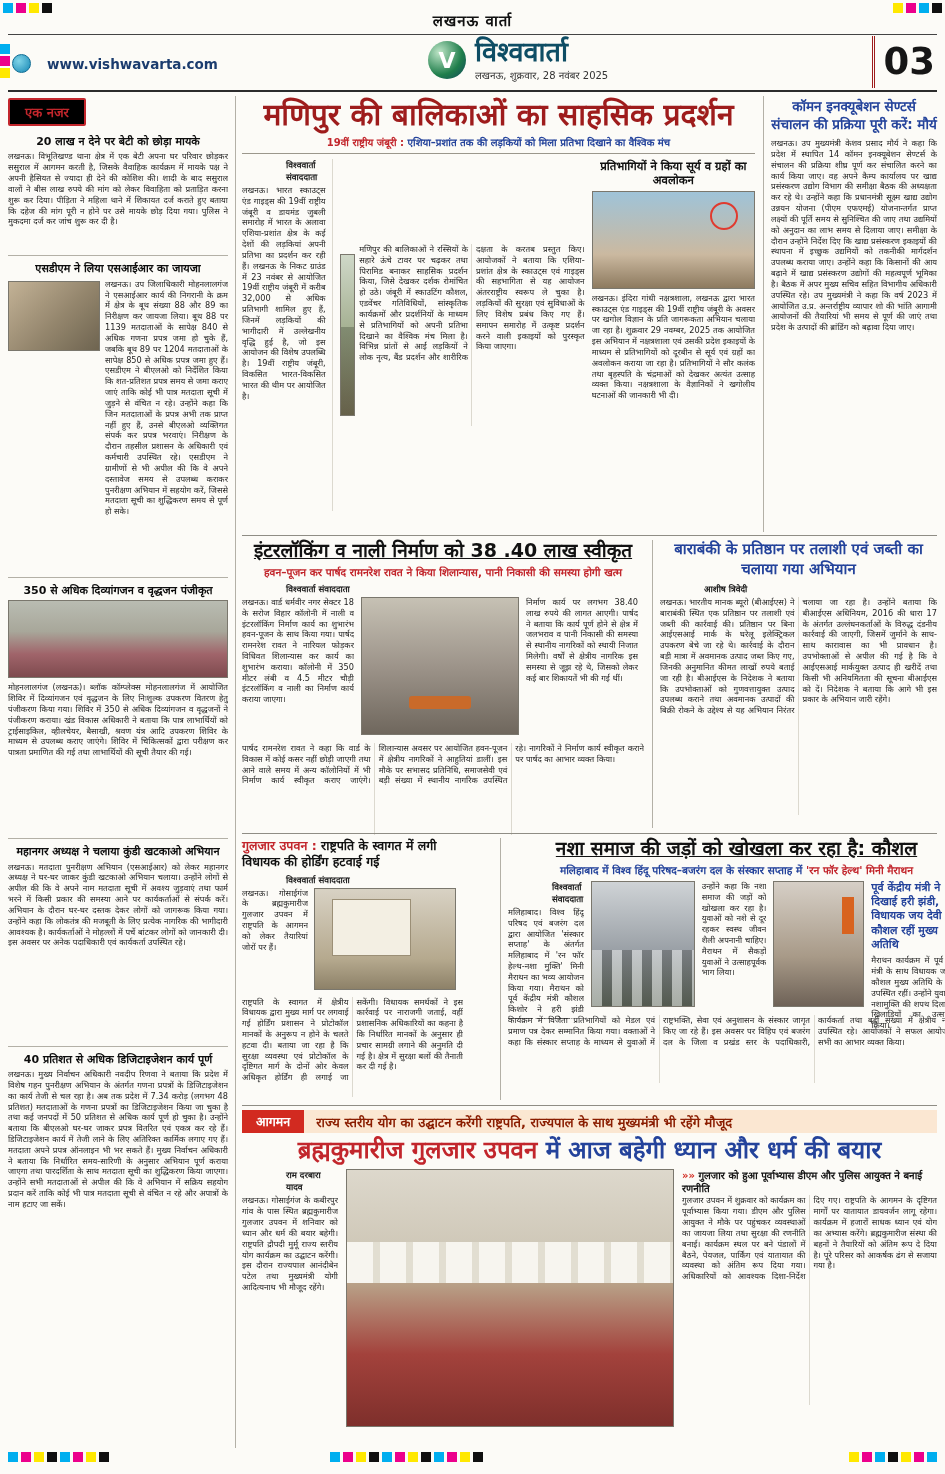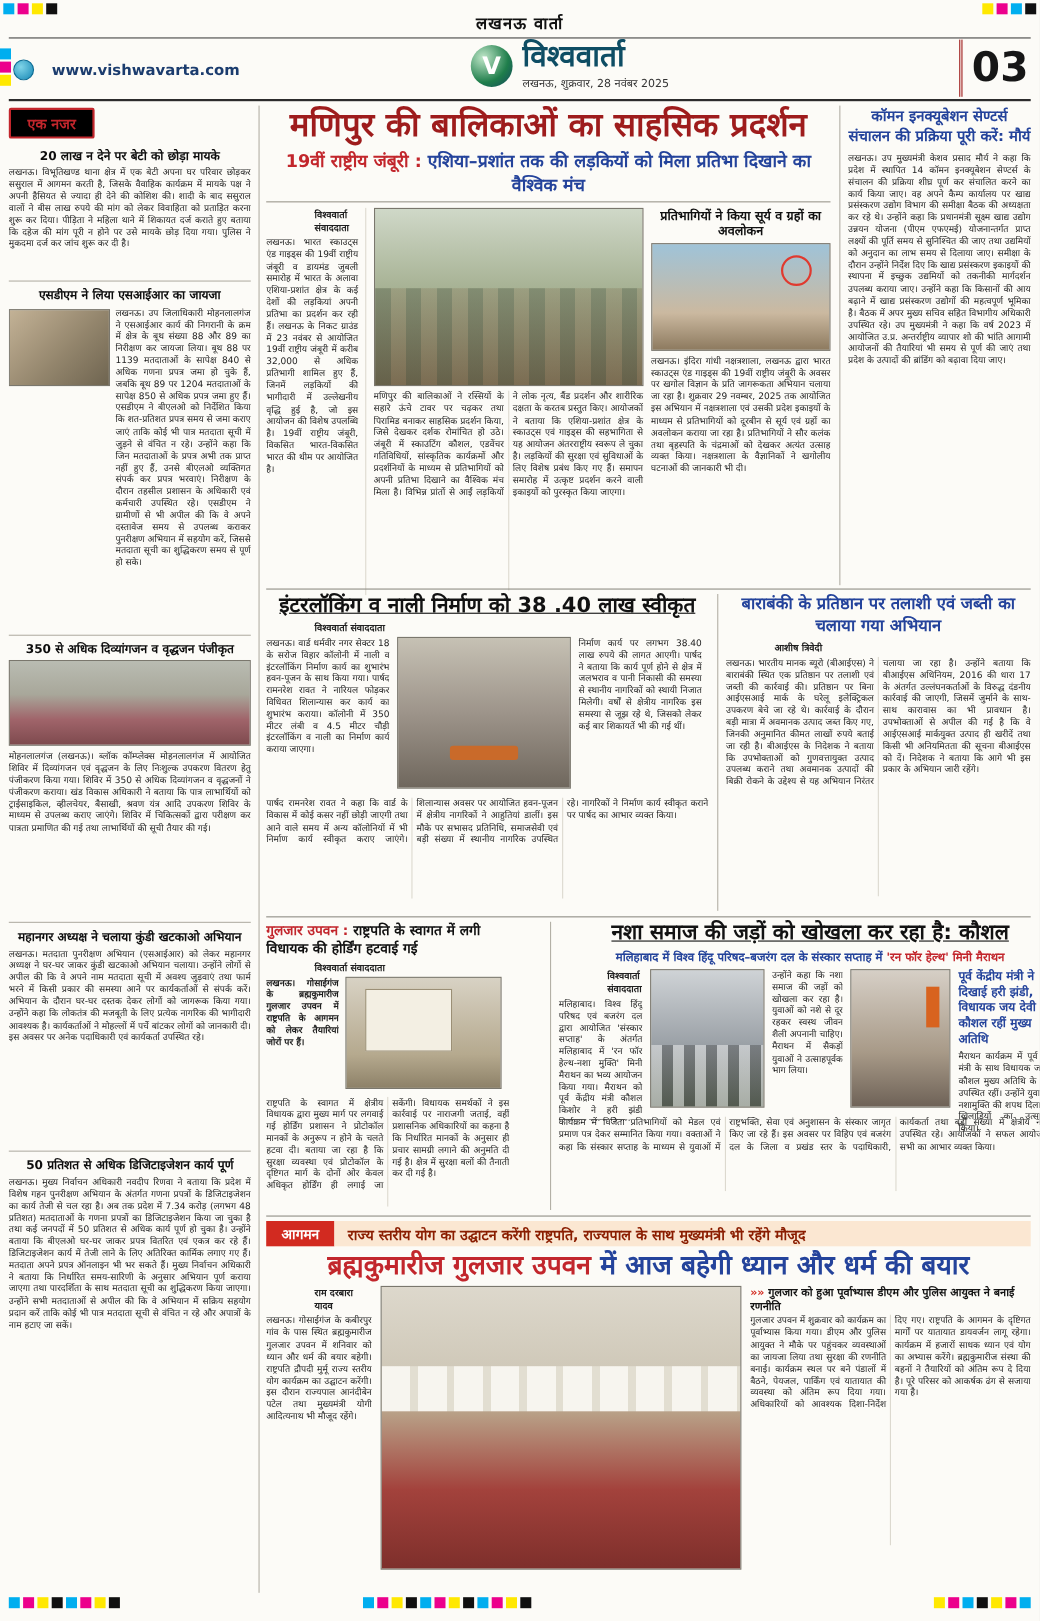--- a/index.html
+++ b/index.html
@@ -33,25 +33,25 @@
   
   #left-col{left:8px;top:96px;width:228px;height:1352px;border-right:1px solid #b3b0a6;padding-right:7px;}
   .eknazar{display:inline-block;border:2px solid #c2262c;color:#c2262c;font-weight:bold;font-size:13px;padding:3px 15px;background:#000000;border-radius:2px;margin:2px 0 6px;}
   .ph-left{float:left;width:92px;height:70px;margin:2px 5px 2px 0;}
   #ph-sdm{background:linear-gradient(135deg,#c3b296,#94866d 55%,#6e6450);}
   #ph-divyang{width:100%;height:78px;background:linear-gradient(180deg,#b9bcb2 0%,#a8a79a 40%,#a0646a 70%,#7e4a4e 100%);}
 
   
   #main-story{left:242px;top:96px;width:513px;height:436px;}
   .main-h1{font-size:30px;font-weight:bold;color:#9e1c1c;text-align:center;line-height:1.1;margin:2px 0 4px;}
-  .kicker{font-size:16px;font-weight:bold;text-align:center;margin-bottom:4px;}
+  .kicker{font-size:10px;font-weight:bold;text-align:center;margin-bottom:4px;}
   .main-rule{border-top:1px solid #9b978c;margin:2px 0 5px;}
   #main-flex{display:flex;gap:7px;height:352px;}
   #main-colA{width:86px;border-right:1px solid #dcd9cf;padding-right:6px;}
-  #main-center{width:252px;display:flex;flex-direction:column;gap:4px;align-items:center;}
+  #main-center{width:252px;display:flex;flex-direction:row;gap:4px;align-items:center;}
   #ph-jamboree{width:100%;height:162px;background:linear-gradient(180deg,#cfd8c8 0%,#a7b294 45%,#7c6f56 100%);}
   #ph-jamboree::before{content:"";position:absolute;left:0;right:0;bottom:0;height:55%;background:repeating-linear-gradient(90deg,rgba(60,70,50,.35) 0 14px,rgba(120,100,70,.25) 14px 28px);}
   #main-sub{width:168px;}
   .sub-title{font-size:11.5px;font-weight:bold;text-align:center;line-height:1.25;margin-bottom:3px;}
   #ph-solar{width:100%;height:98px;background:linear-gradient(180deg,#9fc3d8 0%,#cbb9a0 65%,#8d7a5f 100%);margin-bottom:4px;}
   #ph-solar::after{content:"";position:absolute;right:16px;top:10px;width:24px;height:24px;border:2px solid #e03a2f;border-radius:50%;}
 
   
   #right-story{left:763px;top:96px;width:174px;height:436px;border-left:1px solid #b3b0a6;padding-left:7px;}
   .right-h{font-size:13.5px;font-weight:bold;color:#24439b;text-align:center;line-height:1.3;margin:2px 0 5px;}
@@ -63,21 +63,21 @@
   #inter-flex{display:flex;gap:7px;height:140px;margin-top:2px;}
   #inter-colA,#inter-colB{width:112px;}
   #ph-havan{width:158px;height:138px;background:linear-gradient(180deg,#c6c1b4 0%,#9d948a 50%,#6f675d 100%);}
   #ph-havan::before{content:"";position:absolute;left:30%;bottom:18%;width:40%;height:10%;background:#c96a2a;border-radius:3px;}
   #barabanki{left:652px;top:540px;width:285px;height:288px;border-left:1px solid #b3b0a6;padding-left:7px;}
   .bara-h{font-size:15px;font-weight:bold;color:#24439b;text-align:center;line-height:1.3;margin:0 0 4px;}
 
   
   #gulzar{left:242px;top:838px;width:221px;height:262px;}
   .gul-h{font-size:12.5px;font-weight:bold;line-height:1.3;margin:0 0 3px;}
-  #gul-flex{display:flex;gap:6px;height:104px;font-weight:bold;}
+  #gul-flex{display:flex;gap:6px;height:104px;}
   #gul-colA{width:66px;}
   #ph-hoarding{width:142px;height:102px;background:linear-gradient(180deg,#d8d2c4,#b5a98e 70%,#8d8168);}
   #ph-hoarding::before{content:"";position:absolute;left:12%;top:10%;width:55%;height:55%;background:#f3efe3;border:1px solid #9b8f76;}
   #nasha{left:500px;top:838px;width:465px;height:262px;border-left:1px solid #b3b0a6;padding-left:7px;}
   #nasha-flex{display:flex;gap:7px;height:128px;margin-top:2px;}
   #nasha-colA{width:94px;}
   #nasha-colB{width:80px;}
   #nasha-colC{width:116px;}
   #ph-run1{width:128px;height:126px;background:linear-gradient(180deg,#cfd3d6 0%,#9aa0a6 55%,#5f6a5a 100%);}
   #ph-run1::before{content:"";position:absolute;left:0;right:0;bottom:0;height:45%;background:repeating-linear-gradient(90deg,rgba(240,240,240,.5) 0 10px,rgba(60,60,60,.35) 10px 20px);}
@@ -162,21 +162,21 @@
 
     <div class="t-left">350 से अधिक दिव्यांगजन व वृद्धजन पंजीकृत</div>
     <div id="ph-divyang" class="photo"></div>
     <div class="jtext" style="height:150px;margin-top:4px;">मोहनलालगंज (लखनऊ)। ब्लॉक कॉम्प्लेक्स मोहनलालगंज में आयोजित शिविर में दिव्यांगजन एवं वृद्धजन के लिए निःशुल्क उपकरण वितरण हेतु पंजीकरण किया गया। शिविर में 350 से अधिक दिव्यांगजन व वृद्धजनों ने पंजीकरण कराया। खंड विकास अधिकारी ने बताया कि पात्र लाभार्थियों को ट्राईसाइकिल, व्हीलचेयर, बैसाखी, श्रवण यंत्र आदि उपकरण शिविर के माध्यम से उपलब्ध कराए जाएंगे। शिविर में चिकित्सकों द्वारा परीक्षण कर पात्रता प्रमाणित की गई तथा लाभार्थियों की सूची तैयार की गई।</div>
     <div class="divider"></div>
 
     <div class="t-left">महानगर अध्यक्ष ने चलाया कुंडी खटकाओ अभियान</div>
     <div class="jtext" style="height:178px;">लखनऊ। मतदाता पुनरीक्षण अभियान (एसआईआर) को लेकर महानगर अध्यक्ष ने घर-घर जाकर कुंडी खटकाओ अभियान चलाया। उन्होंने लोगों से अपील की कि वे अपने नाम मतदाता सूची में अवश्य जुड़वाएं तथा फार्म भरने में किसी प्रकार की समस्या आने पर कार्यकर्ताओं से संपर्क करें। अभियान के दौरान घर-घर दस्तक देकर लोगों को जागरूक किया गया। उन्होंने कहा कि लोकतंत्र की मजबूती के लिए प्रत्येक नागरिक की भागीदारी आवश्यक है। कार्यकर्ताओं ने मोहल्लों में पर्चे बांटकर लोगों को जानकारी दी। इस अवसर पर अनेक पदाधिकारी एवं कार्यकर्ता उपस्थित रहे।</div>
     <div class="divider"></div>
 
-    <div class="t-left">50 प्रतिशत से अधिक डिजिटाइजेशन कार्य पूर्ण</div>
+    <div class="t-left">40 प्रतिशत से अधिक डिजिटाइजेशन कार्य पूर्ण</div>
     <div class="jtext" style="height:318px;">लखनऊ। मुख्य निर्वाचन अधिकारी नवदीप रिणवा ने बताया कि प्रदेश में विशेष गहन पुनरीक्षण अभियान के अंतर्गत गणना प्रपत्रों के डिजिटाइजेशन का कार्य तेजी से चल रहा है। अब तक प्रदेश में 7.34 करोड़ (लगभग 48 प्रतिशत) मतदाताओं के गणना प्रपत्रों का डिजिटाइजेशन किया जा चुका है तथा कई जनपदों में 50 प्रतिशत से अधिक कार्य पूर्ण हो चुका है। उन्होंने बताया कि बीएलओ घर-घर जाकर प्रपत्र वितरित एवं एकत्र कर रहे हैं। डिजिटाइजेशन कार्य में तेजी लाने के लिए अतिरिक्त कार्मिक लगाए गए हैं। मतदाता अपने प्रपत्र ऑनलाइन भी भर सकते हैं। मुख्य निर्वाचन अधिकारी ने बताया कि निर्धारित समय-सारिणी के अनुसार अभियान पूर्ण कराया जाएगा तथा पारदर्शिता के साथ मतदाता सूची का शुद्धिकरण किया जाएगा। उन्होंने सभी मतदाताओं से अपील की कि वे अभियान में सक्रिय सहयोग प्रदान करें ताकि कोई भी पात्र मतदाता सूची से वंचित न रहे और अपात्रों के नाम हटाए जा सकें।</div>
   </div>
 
   <div id="main-story" class="abs">
     <div class="main-h1">मणिपुर की बालिकाओं का साहसिक प्रदर्शन</div>
     <div class="kicker">
       <span class="red">19वीं राष्ट्रीय जंबूरी :</span>
       <span class="blue">एशिया–प्रशांत तक की लड़कियों को मिला प्रतिभा दिखाने का वैश्विक मंच</span>
     </div>
     <div class="main-rule"></div>
@@ -199,20 +199,21 @@
 
   <div id="right-story" class="abs">
     <div class="right-h">कॉमन इनक्यूबेशन सेण्टर्स संचालन की प्रक्रिया पूरी करें: मौर्य</div>
     <div class="jtext" style="height:372px;">लखनऊ। उप मुख्यमंत्री केशव प्रसाद मौर्य ने कहा कि प्रदेश में स्थापित 14 कॉमन इनक्यूबेशन सेण्टर्स के संचालन की प्रक्रिया शीघ्र पूर्ण कर संचालित करने का कार्य किया जाए। वह अपने कैम्प कार्यालय पर खाद्य प्रसंस्करण उद्योग विभाग की समीक्षा बैठक की अध्यक्षता कर रहे थे। उन्होंने कहा कि प्रधानमंत्री सूक्ष्म खाद्य उद्योग उन्नयन योजना (पीएम एफएमई) योजनान्तर्गत प्राप्त लक्ष्यों की पूर्ति समय से सुनिश्चित की जाए तथा उद्यमियों को अनुदान का लाभ समय से दिलाया जाए। समीक्षा के दौरान उन्होंने निर्देश दिए कि खाद्य प्रसंस्करण इकाइयों की स्थापना में इच्छुक उद्यमियों को तकनीकी मार्गदर्शन उपलब्ध कराया जाए। उन्होंने कहा कि किसानों की आय बढ़ाने में खाद्य प्रसंस्करण उद्योगों की महत्वपूर्ण भूमिका है। बैठक में अपर मुख्य सचिव सहित विभागीय अधिकारी उपस्थित रहे। उप मुख्यमंत्री ने कहा कि वर्ष 2023 में आयोजित उ.प्र. अन्तर्राष्ट्रीय व्यापार शो की भांति आगामी आयोजनों की तैयारियां भी समय से पूर्ण की जाएं तथा प्रदेश के उत्पादों की ब्रांडिंग को बढ़ावा दिया जाए।</div>
   </div>
 
   <div class="hrule" style="left:242px;right:8px;top:535px;"></div>
 
   <div id="interlocking" class="abs">
     <div class="mid-h1">इंटरलॉकिंग व नाली निर्माण को 38 .40 लाख स्वीकृत</div>
+    <div class="mid-sub">हवन–पूजन कर पार्षद रामनरेश रावत ने किया शिलान्यास, पानी निकासी की समस्या होगी खत्म</div>
     <div class="byline">विश्ववार्ता संवाददाता</div>
     <div id="inter-flex">
       <div id="inter-colA" class="jtext" style="height:140px;">लखनऊ। वार्ड धर्मवीर नगर सेक्टर 18 के सरोज विहार कॉलोनी में नाली व इंटरलॉकिंग निर्माण कार्य का शुभारंभ हवन-पूजन के साथ किया गया। पार्षद रामनरेश रावत ने नारियल फोड़कर विधिवत शिलान्यास कर कार्य का शुभारंभ कराया। कॉलोनी में 350 मीटर लंबी व 4.5 मीटर चौड़ी इंटरलॉकिंग व नाली का निर्माण कार्य कराया जाएगा।</div>
       <div id="ph-havan" class="photo"></div>
       <div id="inter-colB" class="jtext" style="height:140px;">निर्माण कार्य पर लगभग 38.40 लाख रुपये की लागत आएगी। पार्षद ने बताया कि कार्य पूर्ण होने से क्षेत्र में जलभराव व पानी निकासी की समस्या से स्थानीय नागरिकों को स्थायी निजात मिलेगी। वर्षों से क्षेत्रीय नागरिक इस समस्या से जूझ रहे थे, जिसको लेकर कई बार शिकायतें भी की गई थीं।</div>
     </div>
     <div class="jtext col3" style="height:92px;margin-top:6px;">पार्षद रामनरेश रावत ने कहा कि वार्ड के विकास में कोई कसर नहीं छोड़ी जाएगी तथा आने वाले समय में अन्य कॉलोनियों में भी निर्माण कार्य स्वीकृत कराए जाएंगे। शिलान्यास अवसर पर आयोजित हवन-पूजन में क्षेत्रीय नागरिकों ने आहुतियां डालीं। इस मौके पर सभासद प्रतिनिधि, समाजसेवी एवं बड़ी संख्या में स्थानीय नागरिक उपस्थित रहे। नागरिकों ने निर्माण कार्य स्वीकृत कराने पर पार्षद का आभार व्यक्त किया।</div>
   </div>
 
   <div id="barabanki" class="abs">

